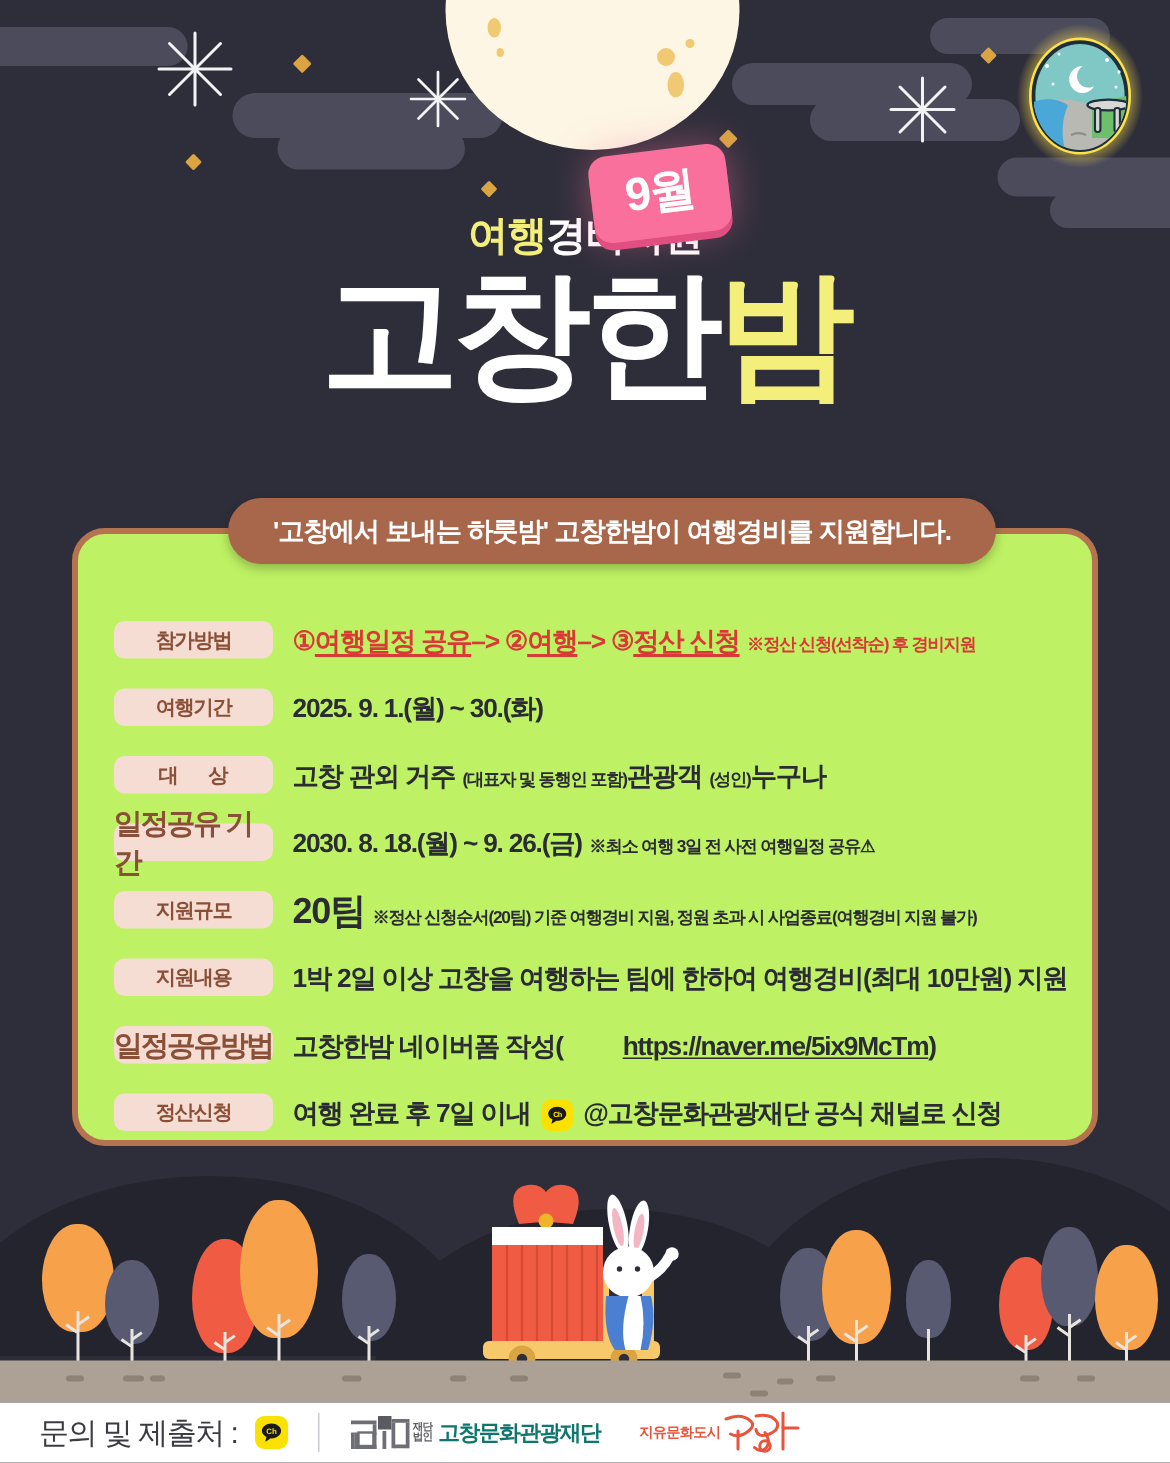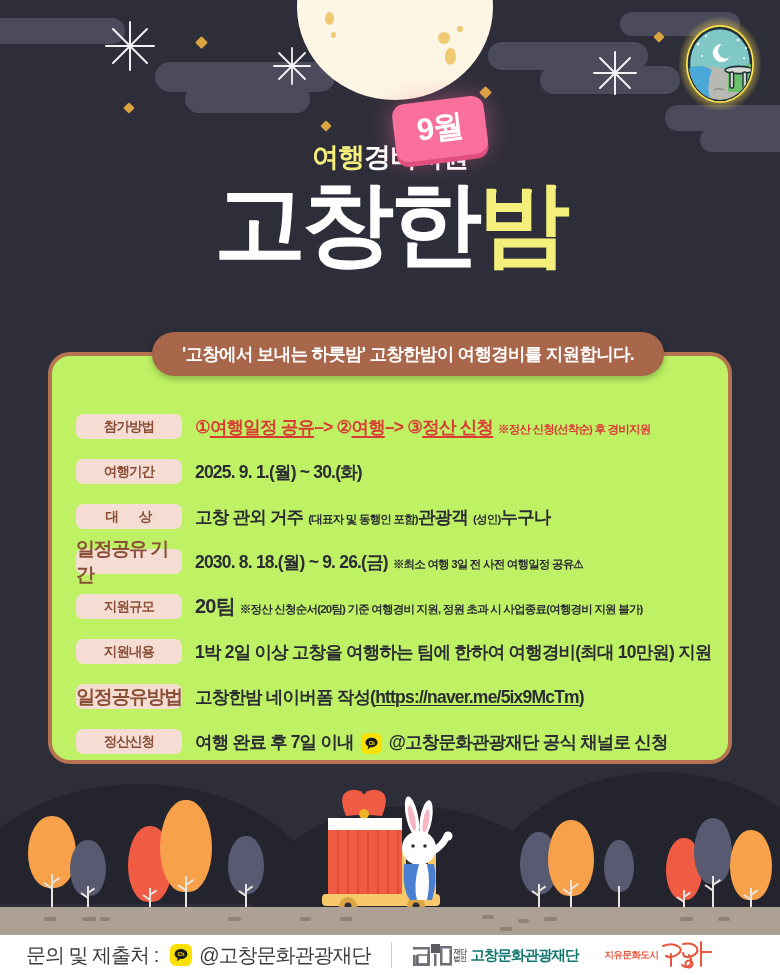--- a/index.html
+++ b/index.html
@@ -76,22 +76,22 @@
   .chip.wide { letter-spacing:-1.4px; font-size:19px; }
   .chip.spaced { letter-spacing:8px; text-indent:8px; }
   .val {
     color:#2b2b33; font-size:17.5px; font-weight:bold; letter-spacing:-.8px;
     display:flex; align-items:baseline; white-space:nowrap;
   }
   .val.red { color:#d93a35; }
   .val .u { text-decoration:underline; text-underline-offset:3px; text-decoration-thickness:2px;text-align:center; }
   .note { font-size:11.5px; font-weight:bold; letter-spacing:-.8px; margin-left:5px; }
   .val.red .note { color:#d93a35; }
-  .big { font-size:20px; }
-  .link { text-decoration:underline; text-underline-offset:2px; }
+  .big { font-size:24px; }
+  .link { text-decoration:underline; text-underline-offset:2px;padding-left:40px; }
   .kakao-chip {
     display:inline-flex; align-items:center; justify-content:center;
     width:21px; height:21px; background:#fae100; border-radius:6px;
     margin:0 7px; position:relative; top:3px;
   }
   .kakao-chip svg { display:block; }
 
   
   .land { position:absolute; left:0; top:770px; width:780px; height:165px; overflow:hidden; background:#2e2e3a; }
   .hill { position:absolute; background:#24242e; border-radius:50% 50% 0 0 / 100% 100% 0 0; }
@@ -433,21 +433,20 @@
 
   <div class="footer">
     <span class="f-label">문의 및 제출처 :</span>
 
     <span class="f-kakao">
       <svg width="16" height="16" viewBox="0 0 20 20">
         <path d="M10 2.4c-4.4 0-8 2.8-8 6.2 0 2.2 1.5 4.1 3.8 5.2l-.9 3.3c-.1.3.2.5.5.3l3.9-2.6c.2 0 .5.1.7.1 4.4 0 8-2.8 8-6.3 0-3.4-3.6-6.2-8-6.2z" fill="#1a1a1a"></path>
         <text x="10" y="11.4" font-size="6.6" font-weight="bold" fill="#fae100" text-anchor="middle" font-family="Liberation Sans, sans-serif">Ch</text>
       </svg>
     </span>
-    <span class="f-channel">@고창문화관광재단</span>
 
     <span class="f-div"></span>
 
     <span class="f-found">
       <svg width="42" height="26" viewBox="0 0 42 26">
         <rect x="1" y="5" width="17" height="2.5" fill="#6e6e76"></rect>
         <rect x="1" y="13" width="2.5" height="11" fill="#6e6e76"></rect>
         <rect x="15.5" y="7.5" width="2.5" height="7" fill="#6e6e76"></rect>
         <rect x="3.5" y="21.5" width="14.5" height="2.5" fill="#6e6e76"></rect>
         <rect x="15.5" y="13" width="2.5" height="11" fill="#6e6e76"></rect>

